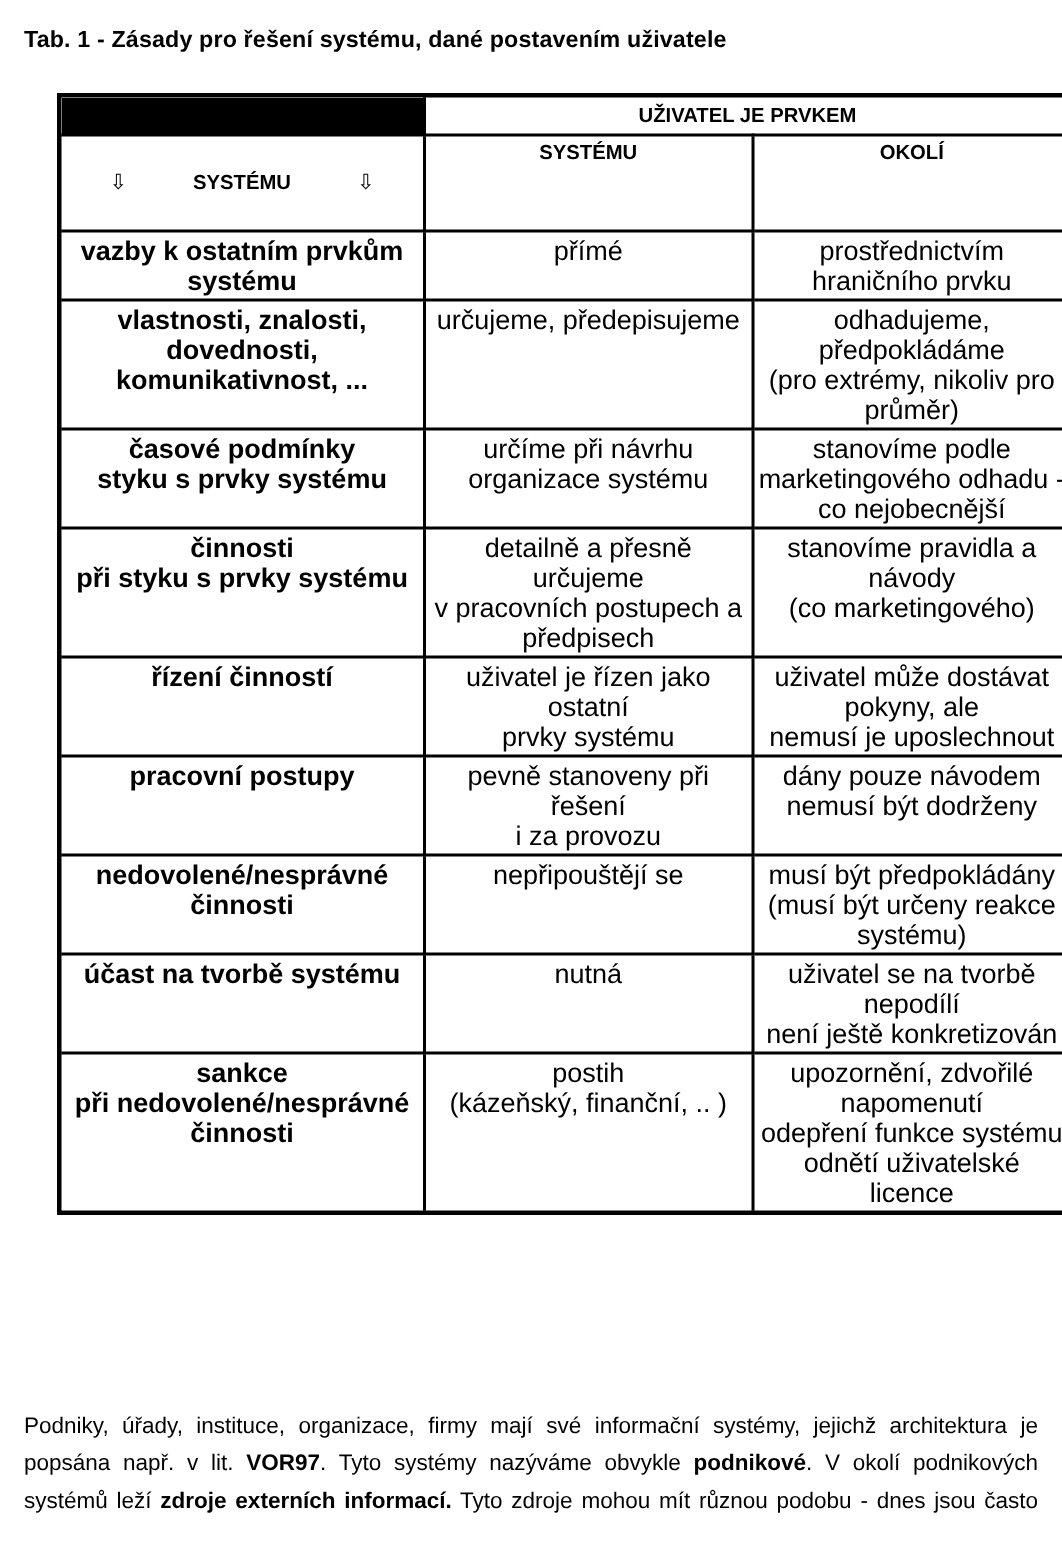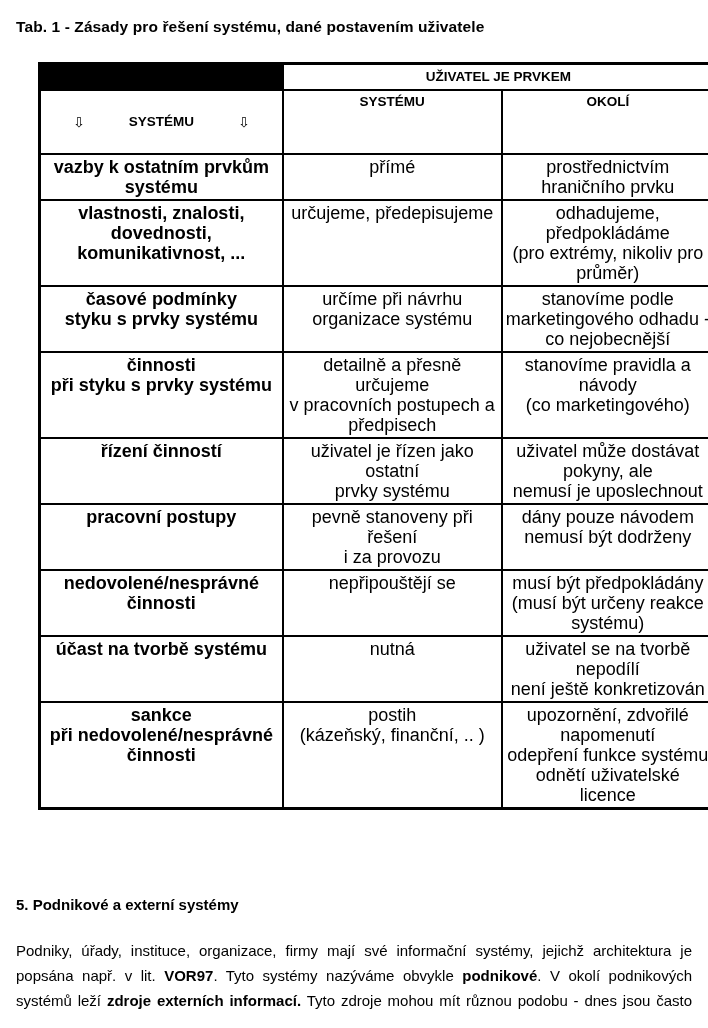--- a/index.html
+++ b/index.html
@@ -191,17 +191,16 @@
           <td class="system-cell">postih
 (kázeňský, finanční, .. )</td>
           <td class="okoli-cell">upozornění, zdvořilé
 napomenutí
 odepření funkce systému
 odnětí uživatelské licence</td>
         </tr>
       </tbody>
   </table>
 
-  <div class="section-heading">5. Podnikové a externí systémy</div>
 
   <div class="body-paragraph"><span>Podniky, úřady, instituce, organizace, firmy mají své informační systémy, jejichž architektura je popsána např. v lit. </span><span class="b">VOR97</span><span>. Tyto systémy nazýváme obvykle </span><span class="b">podnikové</span><span>. V okolí podnikových systémů leží </span><span class="b">zdroje externích informací.</span><span> Tyto zdroje mohou mít různou podobu - dnes jsou často realizovány jako informační</span></div>
 
 </div>
 
 </body></html>

